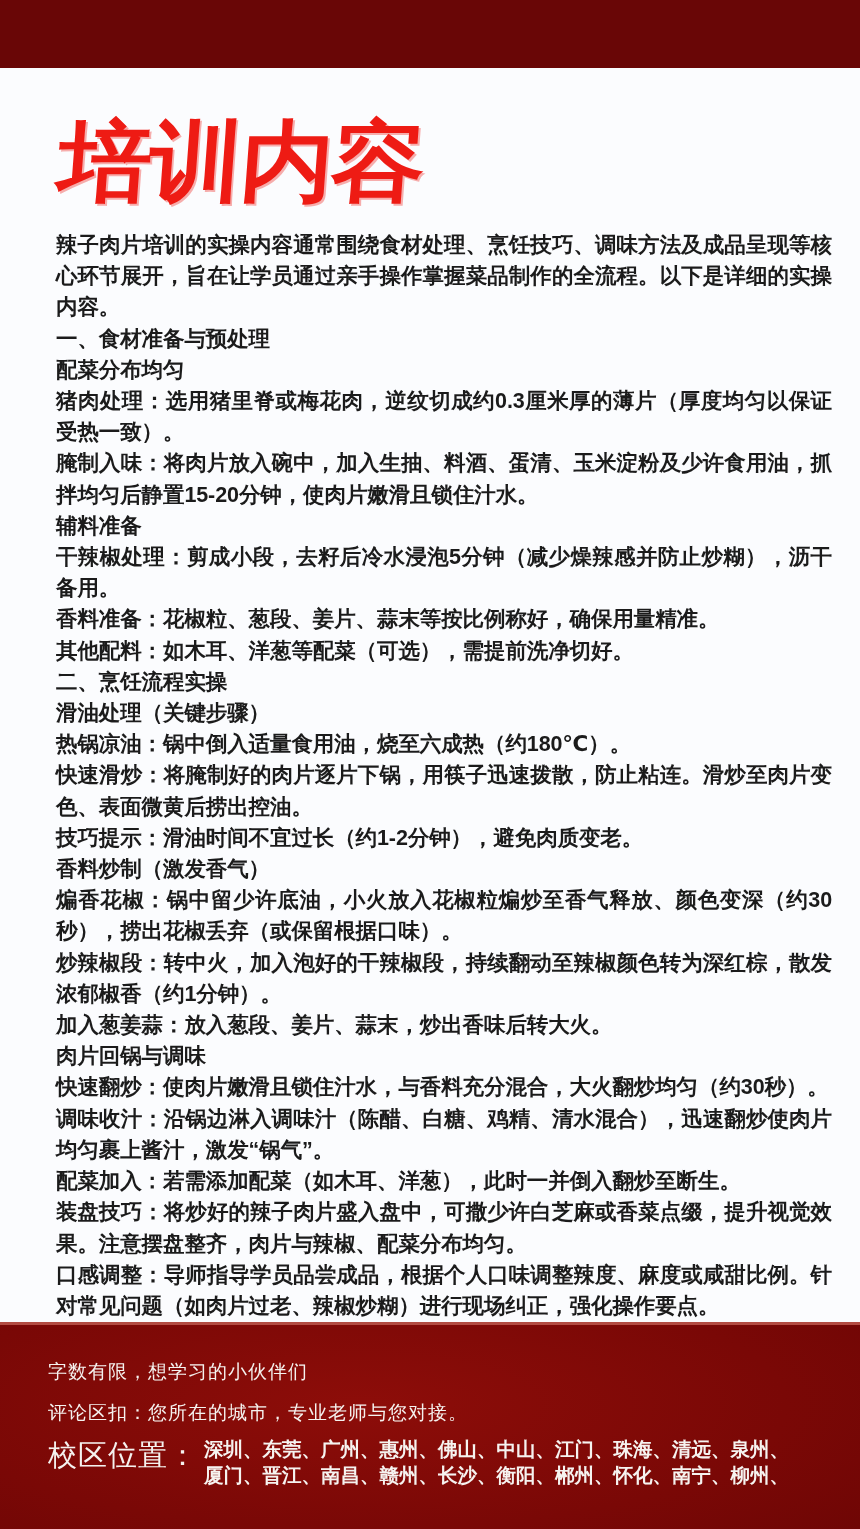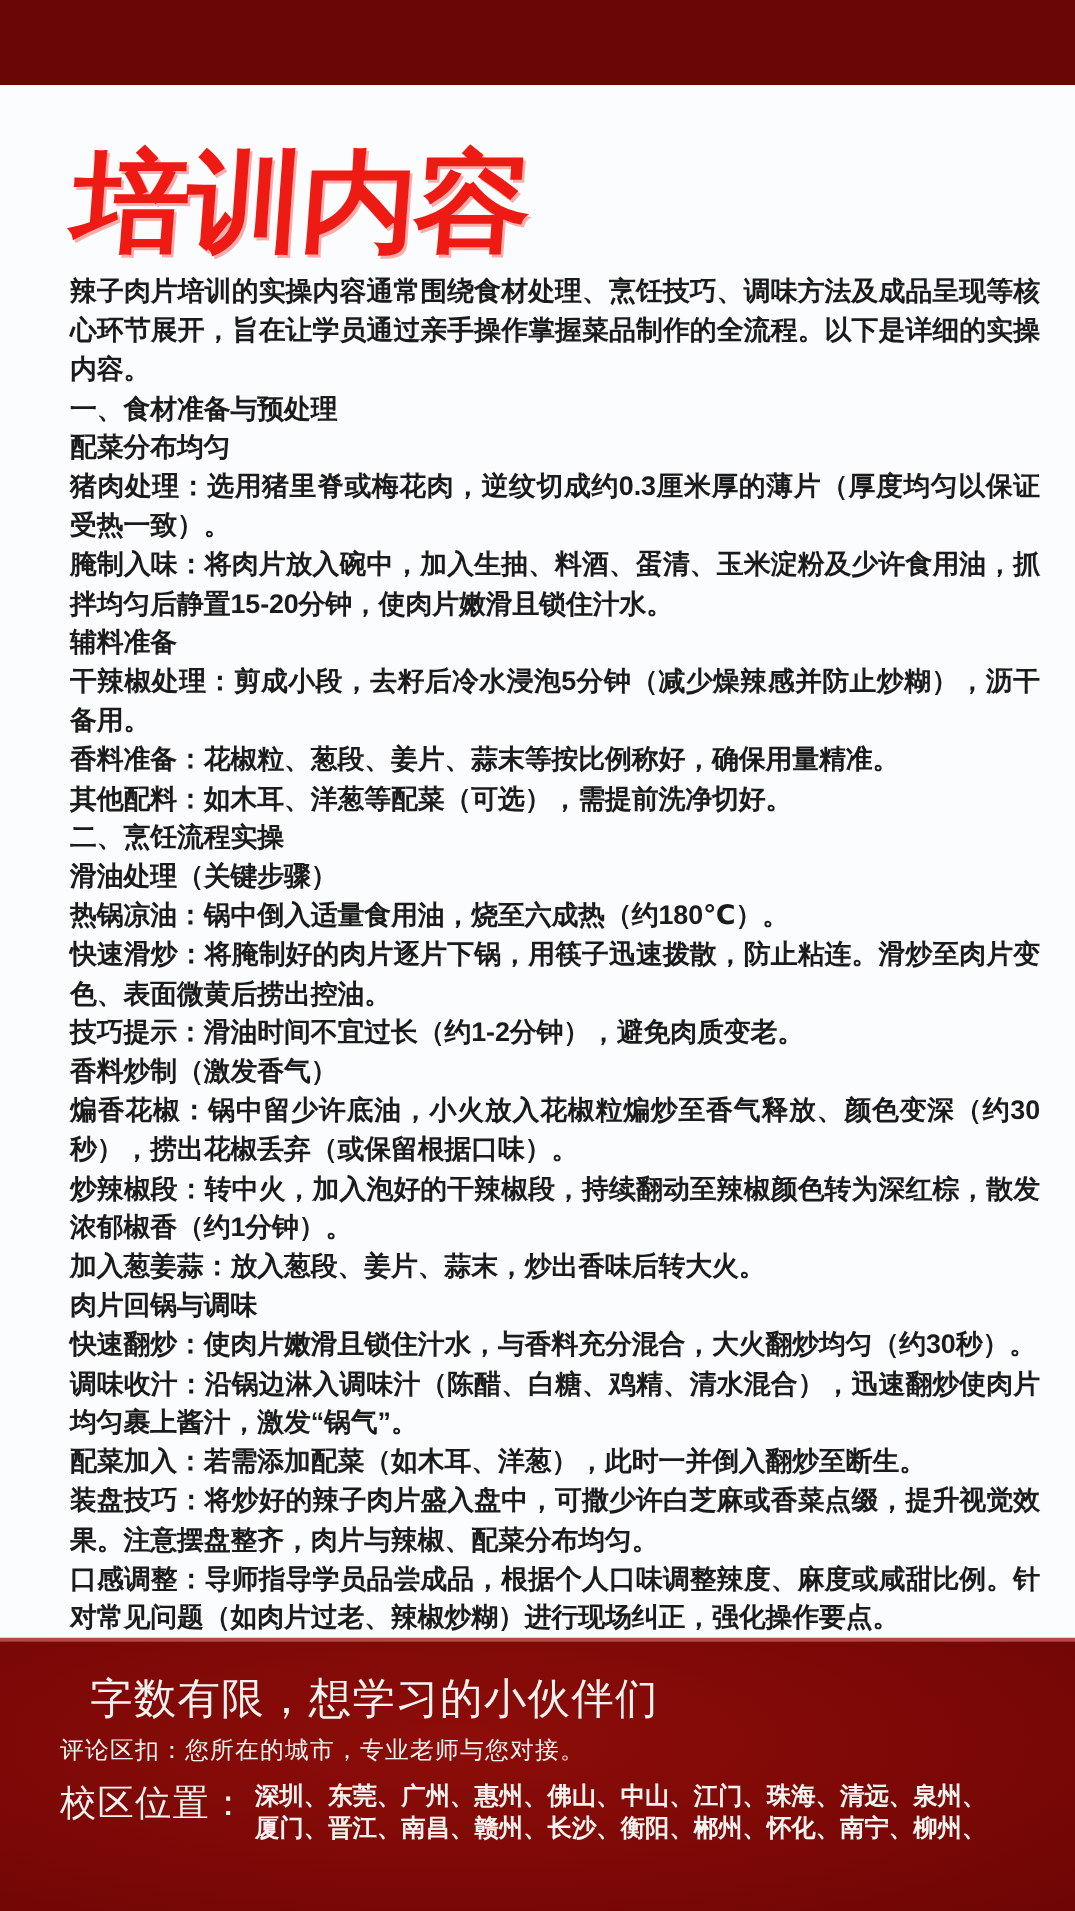--- a/index.html
+++ b/index.html
@@ -53,21 +53,21 @@
     letter-spacing: -2px;
     margin: 0;
     transform: scaleX(1.06) skewX(-4deg);
     transform-origin: left top;
     display: inline-block;
     text-shadow: 2px 2px 0 rgba(238,27,20,0.35);
     white-space: nowrap;
   }
 
   .body-copy {
-    margin: 32px 0 0 0;
+    margin: 44px 0 0 0;
     padding: 0 28px 0 56px;
     font-size: 21.5px;
     line-height: 31.2px;
     font-weight: 700;
     color: #1b1b1b;
     letter-spacing: -0.1px;
     text-align: justify;
     text-justify: inter-character;
   }
   .body-copy p {
@@ -87,27 +87,26 @@
     flex: 0 0 285px;
     height: 285px;
     background:
       radial-gradient(130% 115% at 42% 28%, #8d0d09 0%, #7a0806 38%, #6a0504 68%, #570302 100%);
     position: relative;
     padding: 26px 0 0 48px;
     box-sizing: border-box;
     color: #f2efec;
   }
   .footer-line-1 {
-    font-size: 34px;
+    font-size: 19px;
     line-height: 41px;
     font-weight: 400;
     letter-spacing: 1px;
     color: #f5f2ef;
     white-space: nowrap;
-    margin-left: 24px;
   }
   .footer-line-2 {
     font-size: 19px;
     line-height: 41px;
     font-weight: 400;
     letter-spacing: 1px;
     color: #f5f2ef;
     white-space: nowrap;
   }
   .campus-block {

